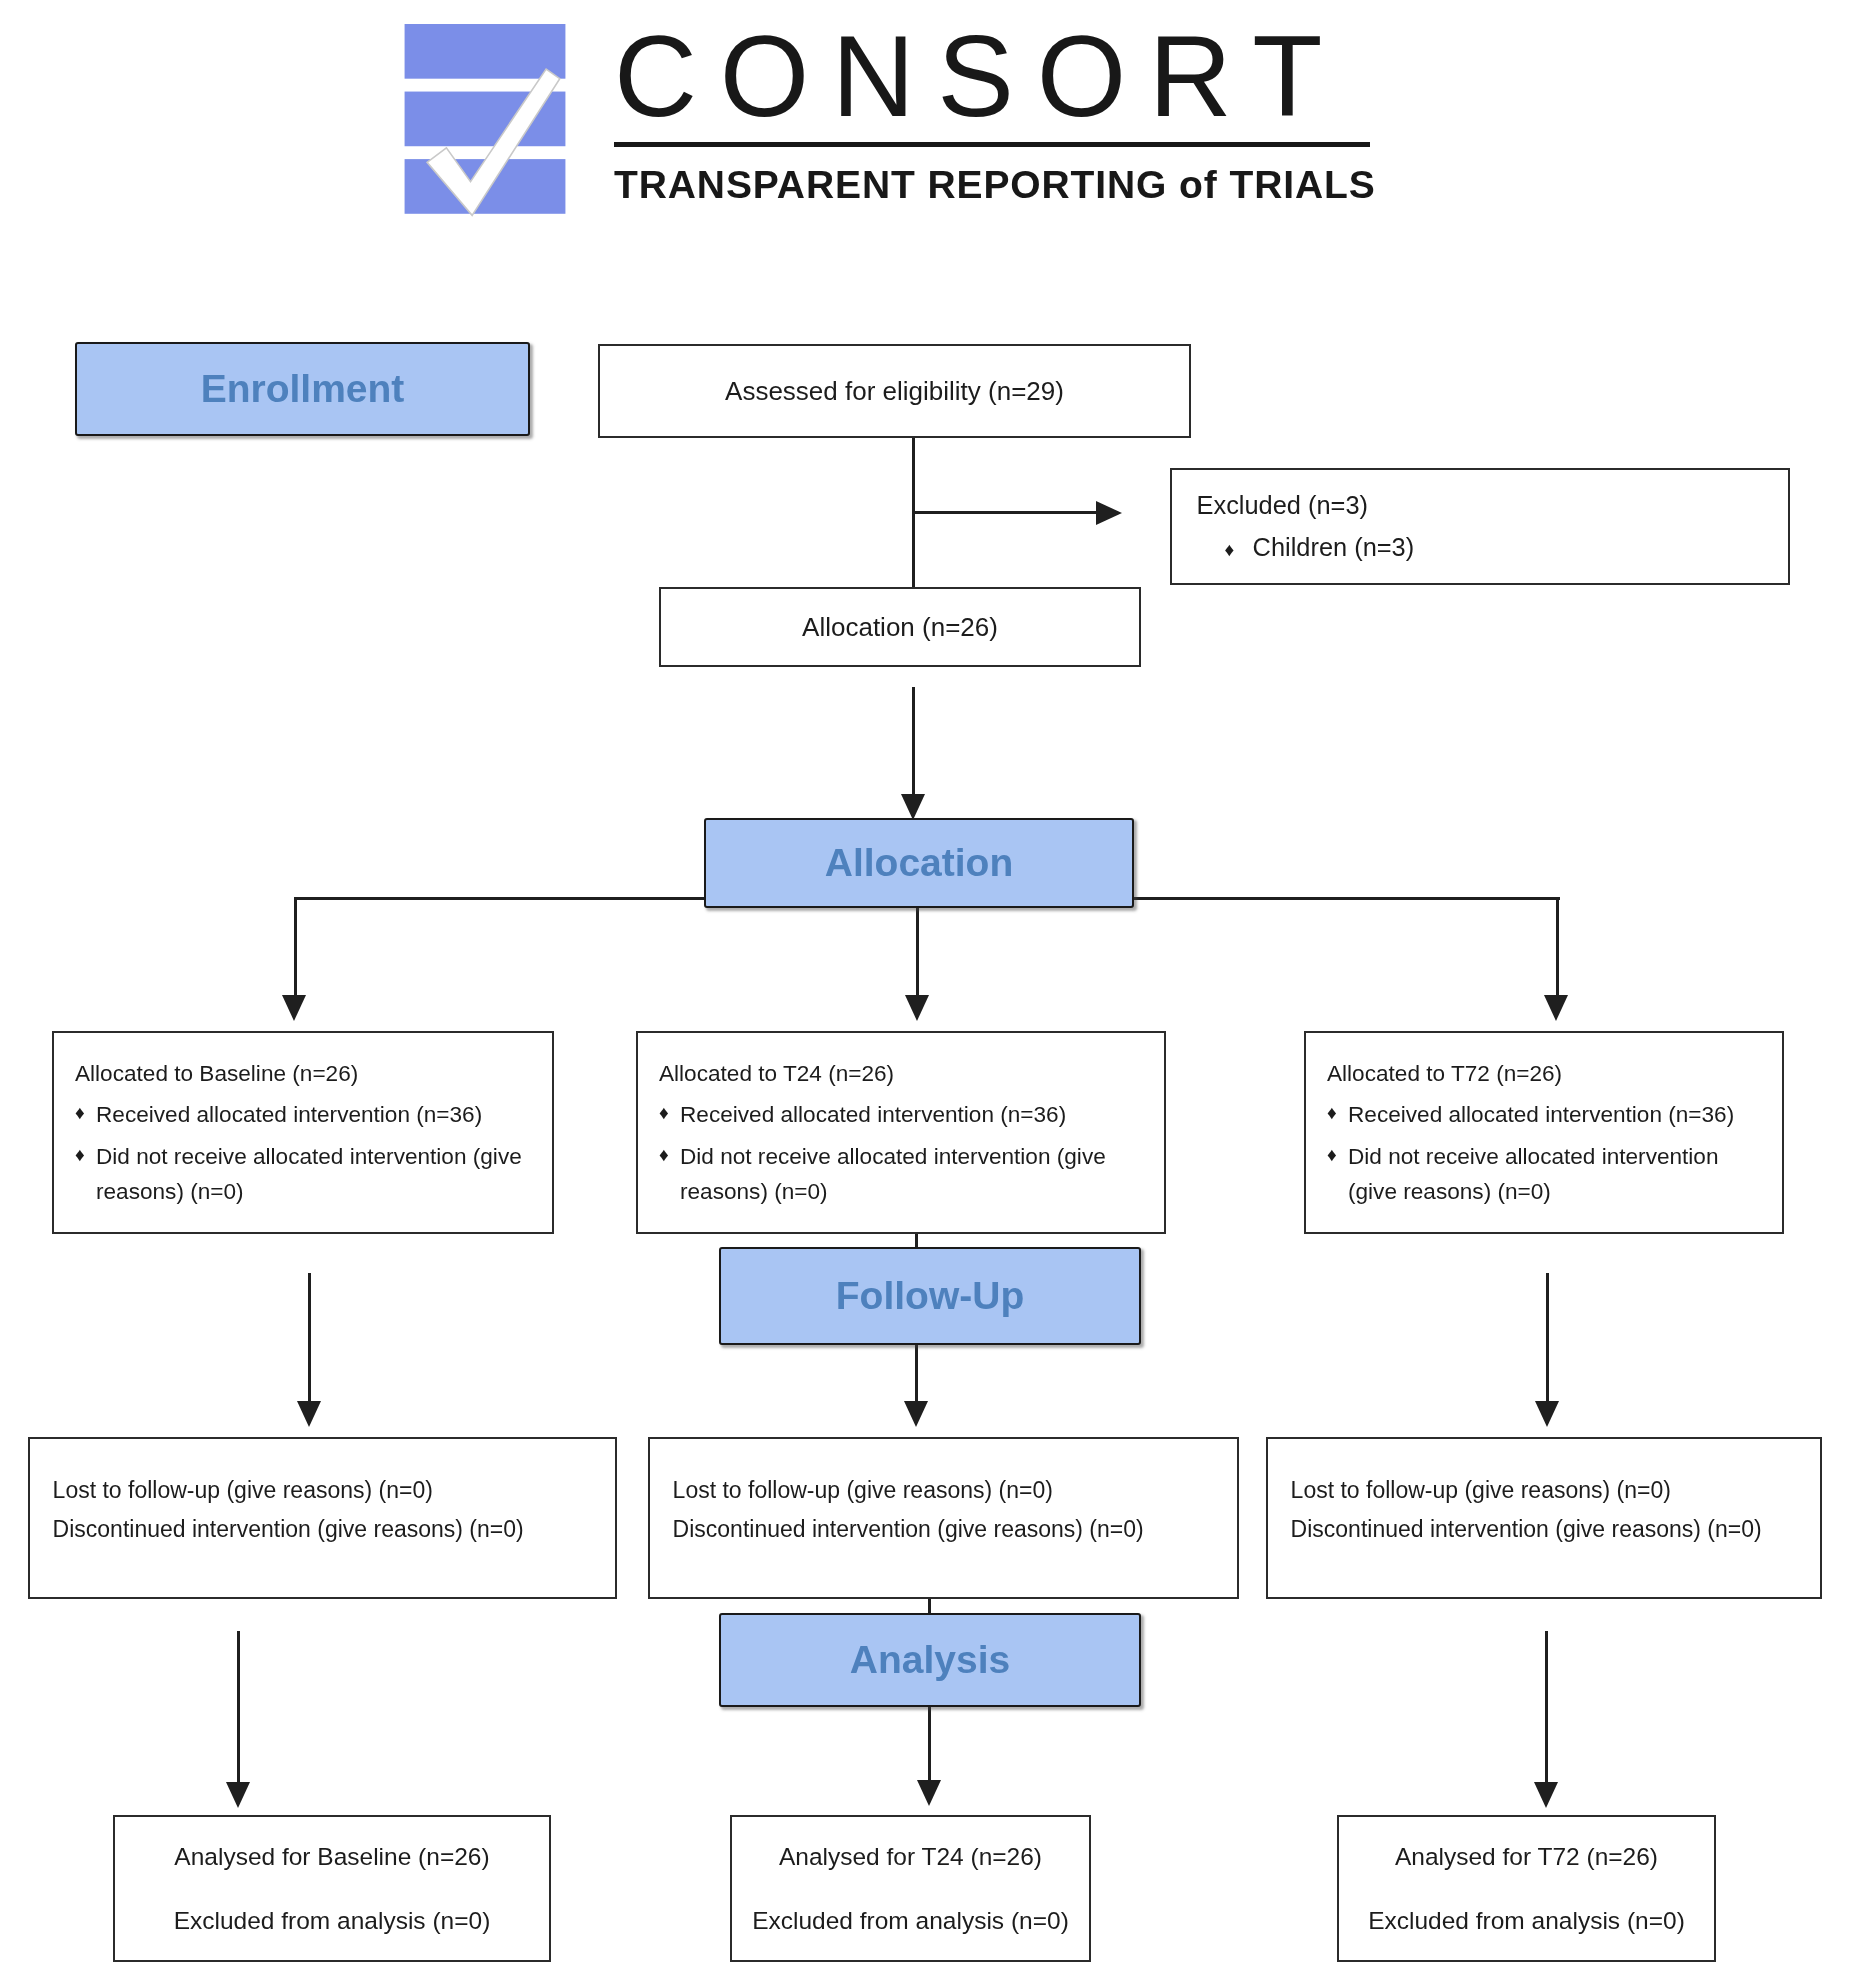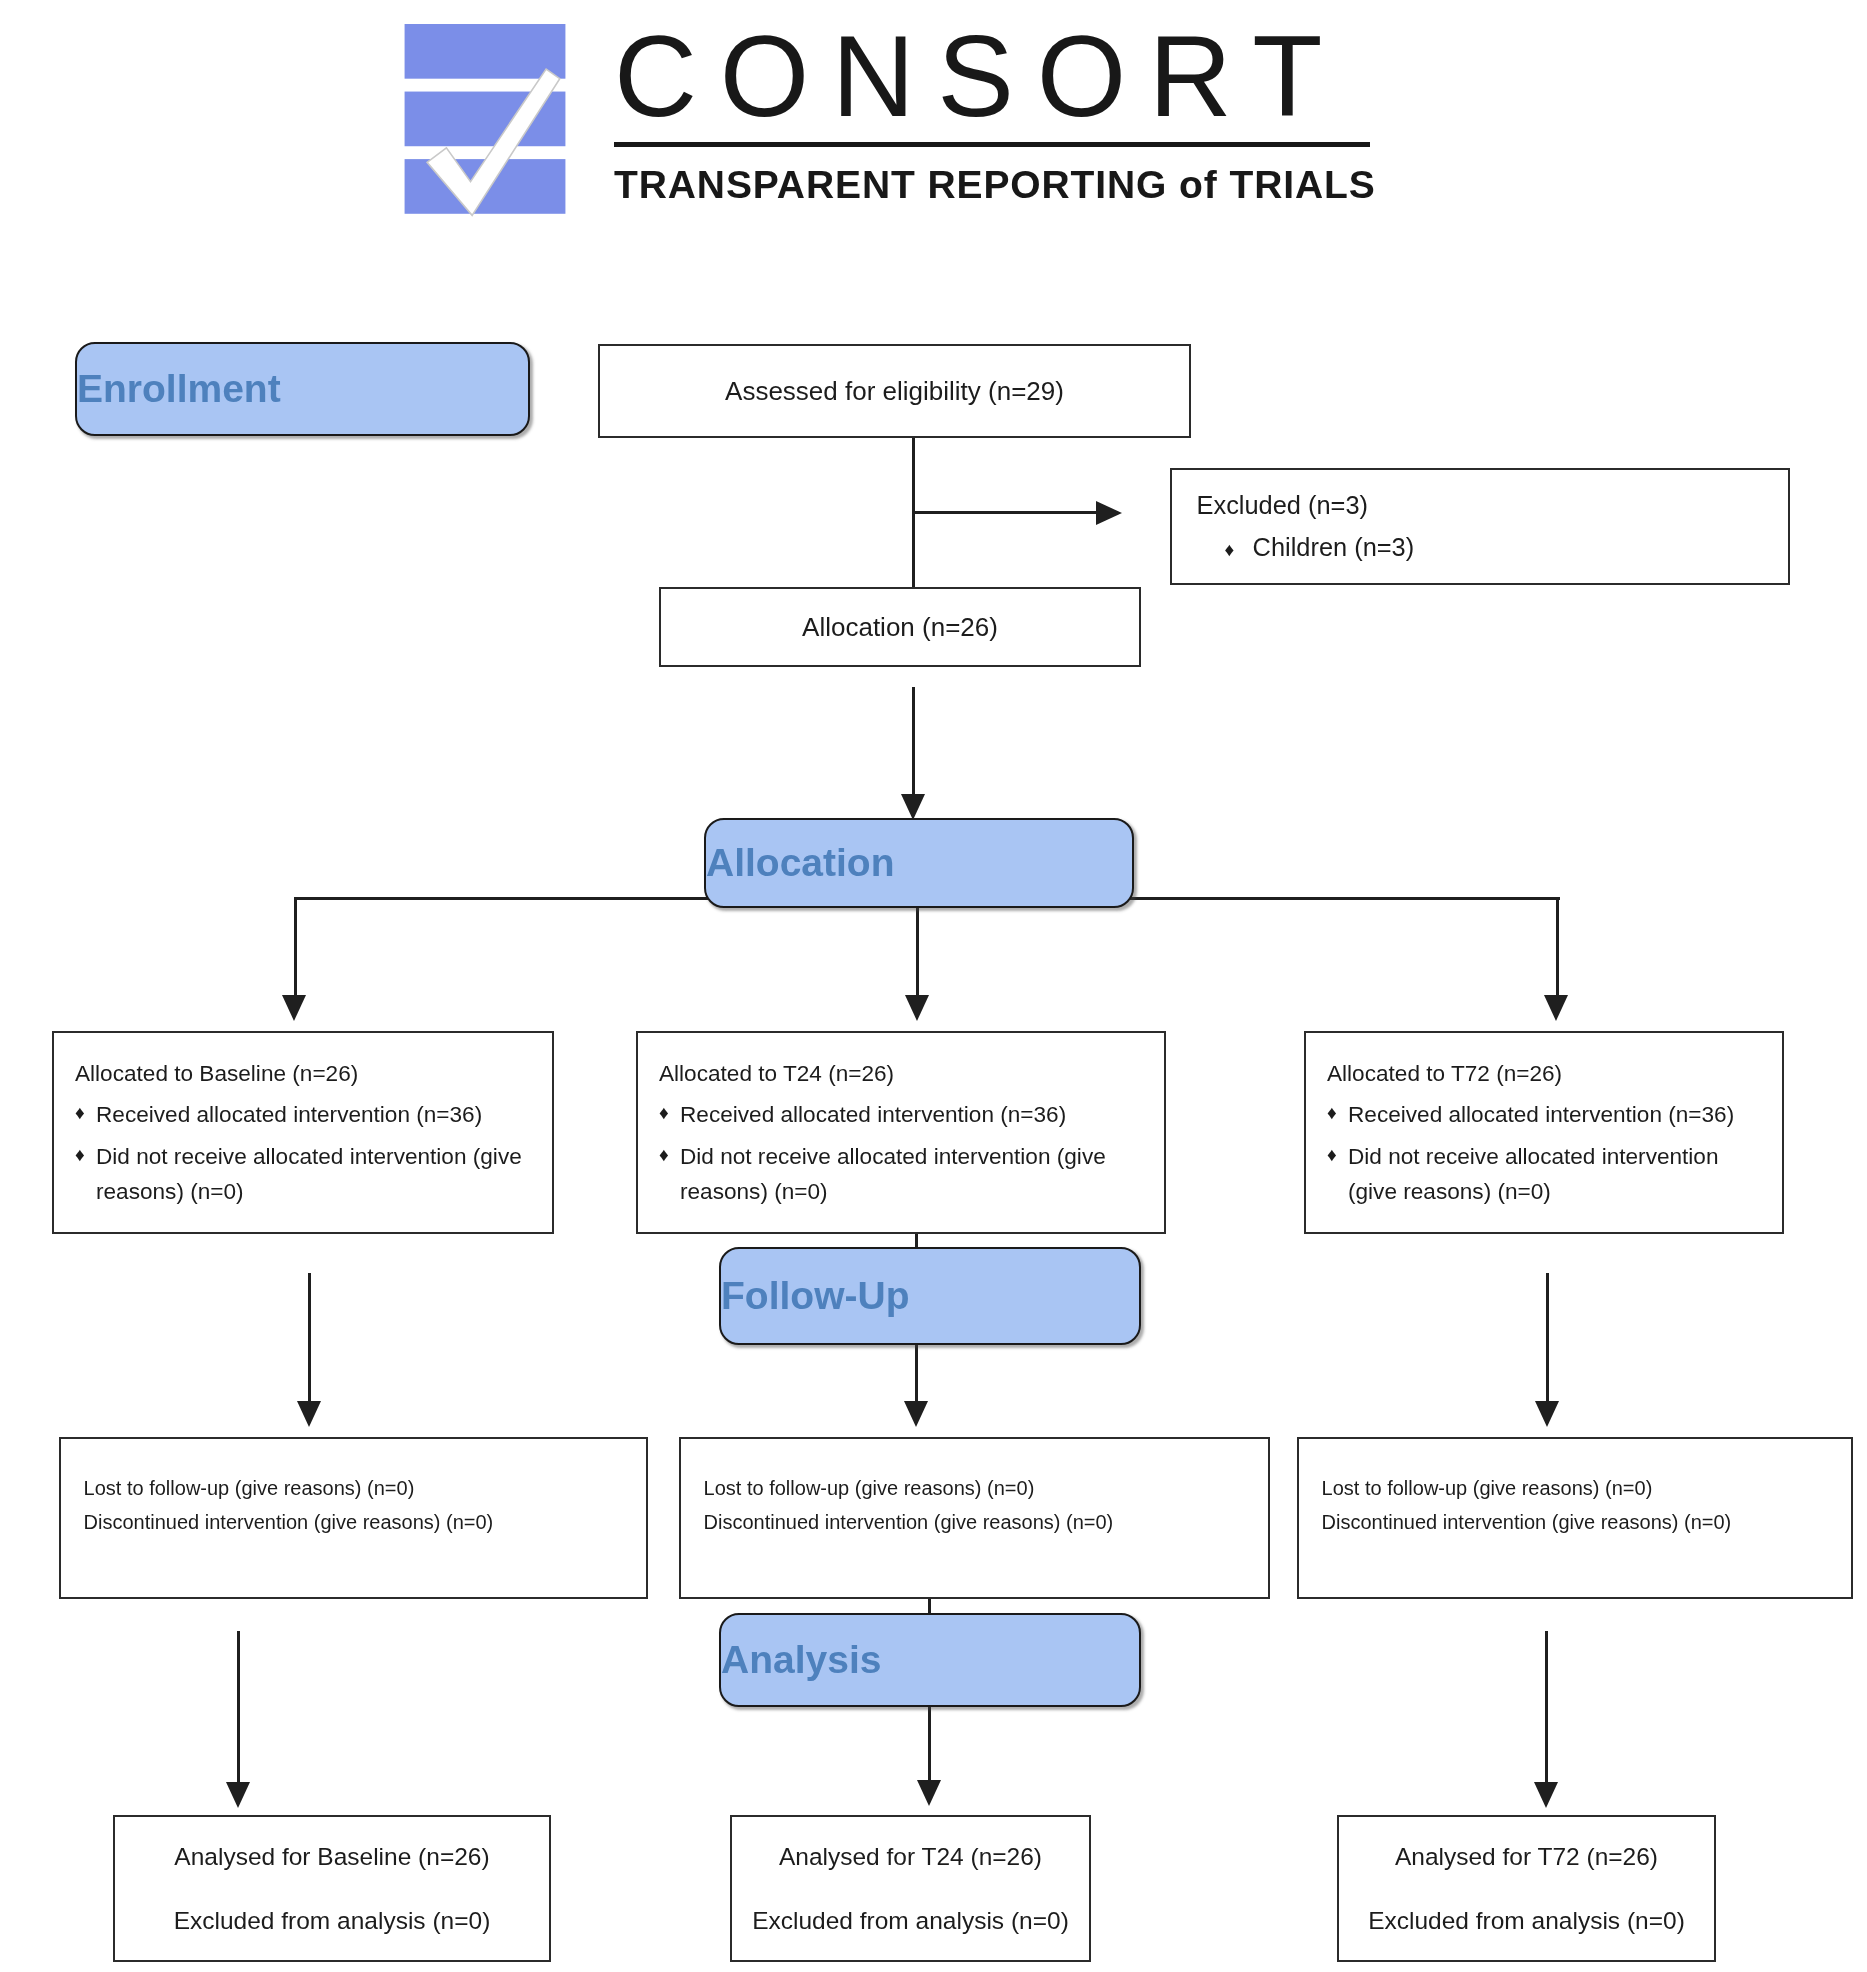--- a/index.html
+++ b/index.html
@@ -17,36 +17,36 @@
   }
   .logo-rule{position:absolute;left:614px;top:142px;width:756px;height:4.7px;background:#181818;}
   .tagline{
     position:absolute;left:614px;top:163px;font-size:39px;font-weight:bold;
     letter-spacing:0.9px;color:#181818;white-space:nowrap;
   }
 
   
   .stage{
     position:absolute;background:var(--stage-fill,#a9c5f3);
-    border:2.8px solid #1a1a1a;border-radius:20px;
-    display:flex;align-items:center;justify-content:flex-start;
+    border:2.8px solid #1a1a1a;border-radius:3px;
+    display:flex;align-items:center;justify-content:center;
     font-weight:bold;font-size:39px;color:var(--stage-text,#4e81bd);
     box-shadow:2.8px 2.8px 2.8px rgba(70,70,70,.45);
   }
 
   
   .wbox{position:absolute;background:#fff;border:2.8px solid #2b2b2b;}
   .center-text{display:flex;align-items:center;justify-content:center;text-align:center;font-size:26px;}
   .excluded-box{display:flex;flex-direction:column;justify-content:center;padding-left:24.5px;font-size:25.4px;line-height:1.65;}
   .excluded-item{margin-left:28px;}
   .arm-box{padding:22.6px 11.3px 0 21px;font-size:22.6px;line-height:1.55;}
   .arm-title{margin-bottom:5.6px;}
   .bullet-row{display:flex;margin-top:6.6px;}
   .bullet{flex:0 0 auto;font-size:19px;margin-right:11.3px;position:relative;top:0.9px;}
-  .fu-box{padding:32px 7.5px 0 22.6px;font-size:20px;line-height:1.7;margin-left:31px;}
+  .fu-box{padding:32px 7.5px 0 22.6px;font-size:23px;line-height:1.7;}
   .an-box{display:flex;flex-direction:column;align-items:center;justify-content:center;gap:36px;text-align:center;font-size:24.5px;}
 
   
   .line{position:absolute;background:#1f1f1f;}
   .arrow-down{position:absolute;width:0;height:0;border-left:12.2px solid transparent;border-right:12.2px solid transparent;border-top:26px solid #1f1f1f;}
   .arrow-right{position:absolute;width:0;height:0;border-top:12.2px solid transparent;border-bottom:12.2px solid transparent;border-left:26px solid #1f1f1f;}
 </style>
 </head>
 <body>
 

